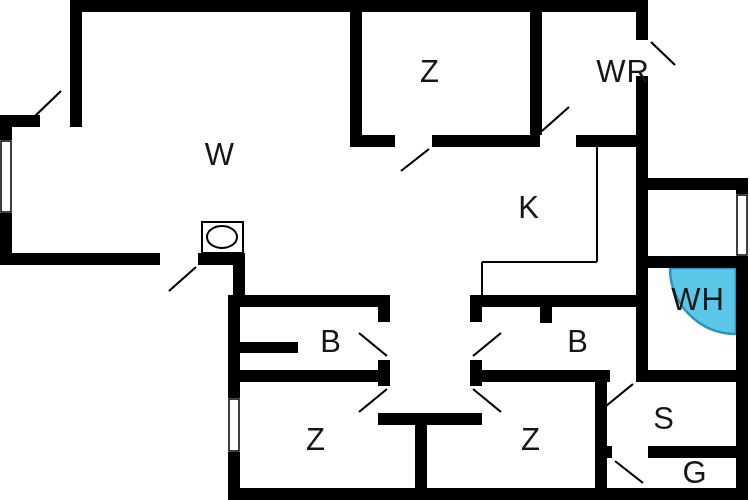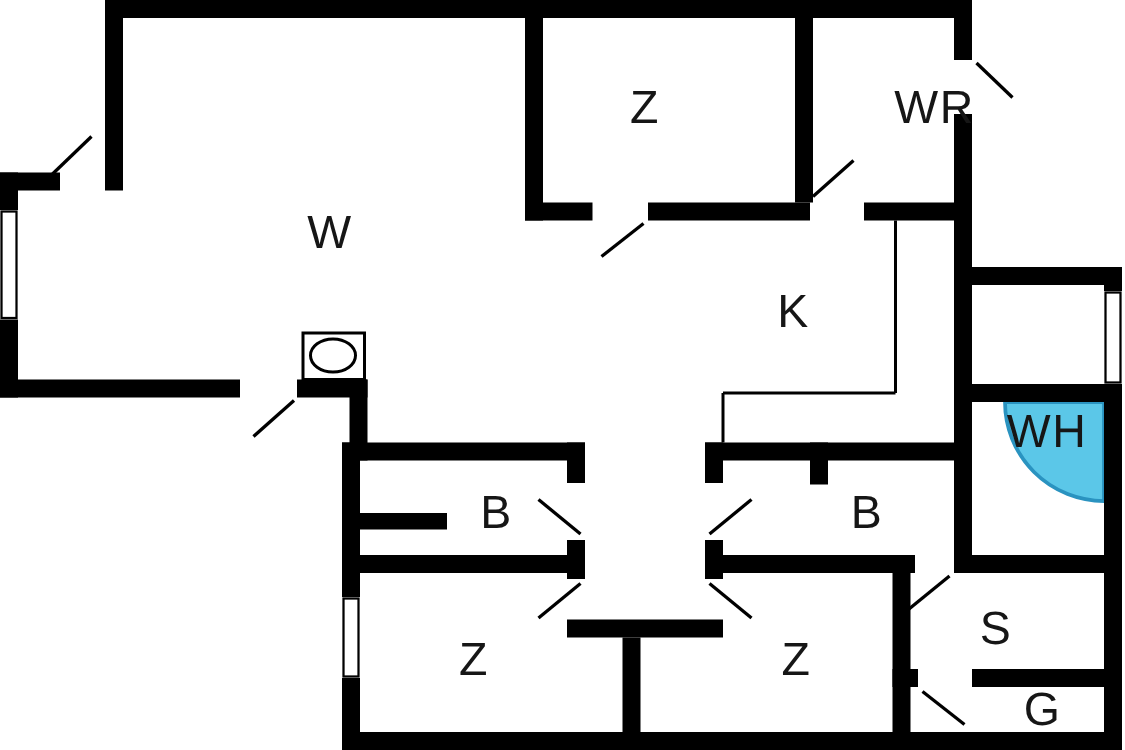--- a/index.html
+++ b/index.html
@@ -85,18 +85,18 @@
       <rect x="202" y="222" width="41" height="31" fill="#ffffff" stroke="#000000" stroke-width="2"></rect>
       <ellipse cx="222" cy="237" rx="15" ry="11" fill="#ffffff" stroke="#000000" stroke-width="2"></ellipse>
     </svg>
 
   <div class="room-label" style="left: 220px; top: 155px;">W</div>
   <div class="room-label" style="left: 430px; top: 72px;">Z</div>
   <div class="room-label" style="left: 586px; top: 72px; margin-left: 37px;">WR</div>
   <div class="room-label" style="left: 529px; top: 208px;">K</div>
   <div class="room-label" style="left: 331px; top: 342px;">B</div>
   <div class="room-label" style="left: 578px; top: 342px;">B</div>
-  <div class="room-label" style="left: 698px; top: 288px;">WH</div>
+  <div class="room-label" style="left: 698px; top: 300px;">WH</div>
   <div class="room-label" style="left: 664px; top: 419px;">S</div>
   <div class="room-label" style="left: 695px; top: 473px;">G</div>
   <div class="room-label" style="left: 316px; top: 440px;">Z</div>
   <div class="room-label" style="left: 531px; top: 440px;">Z</div>
 </div>
 
 </body></html>

